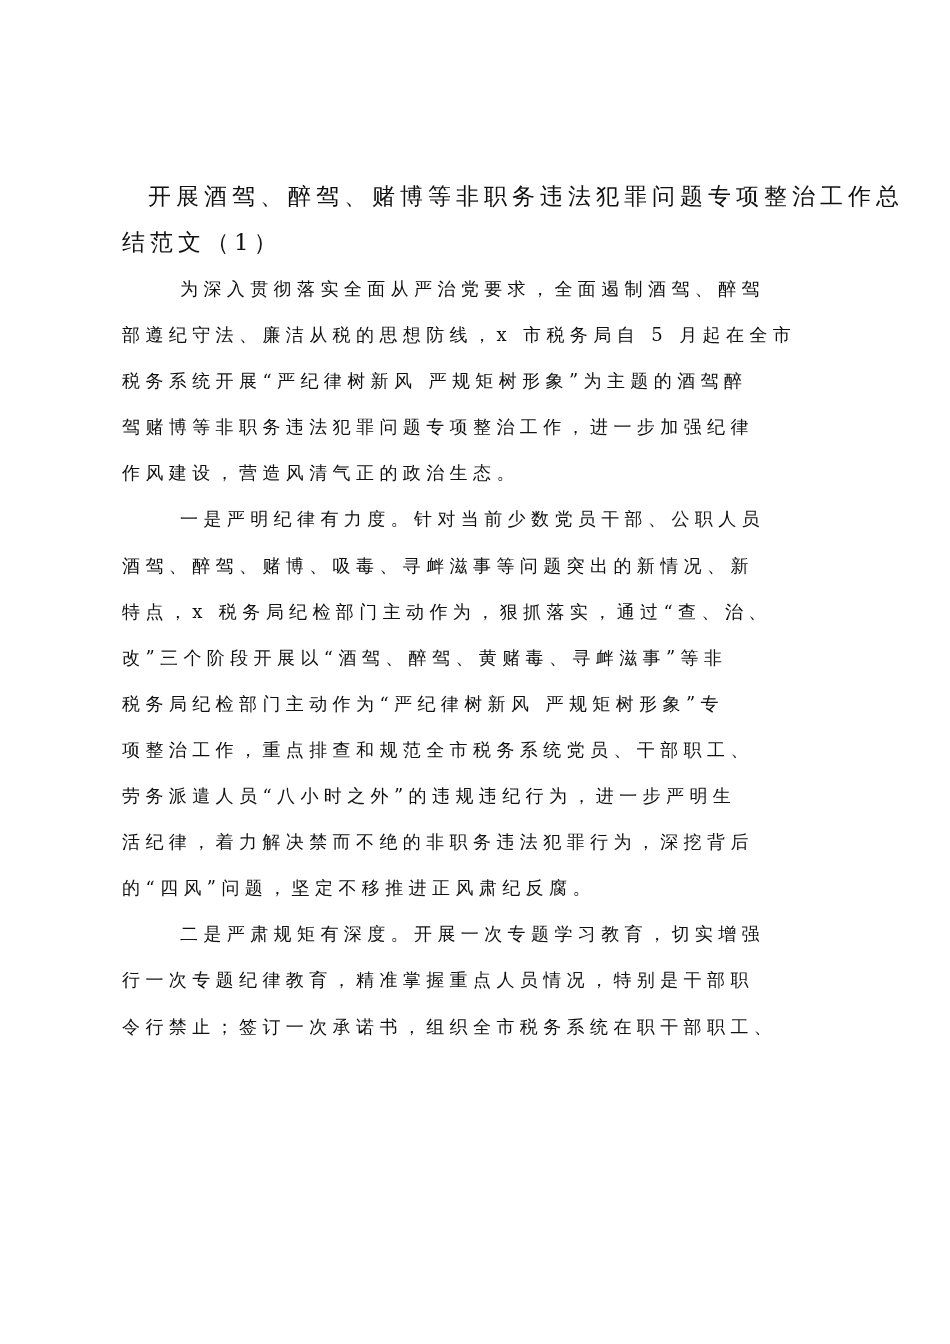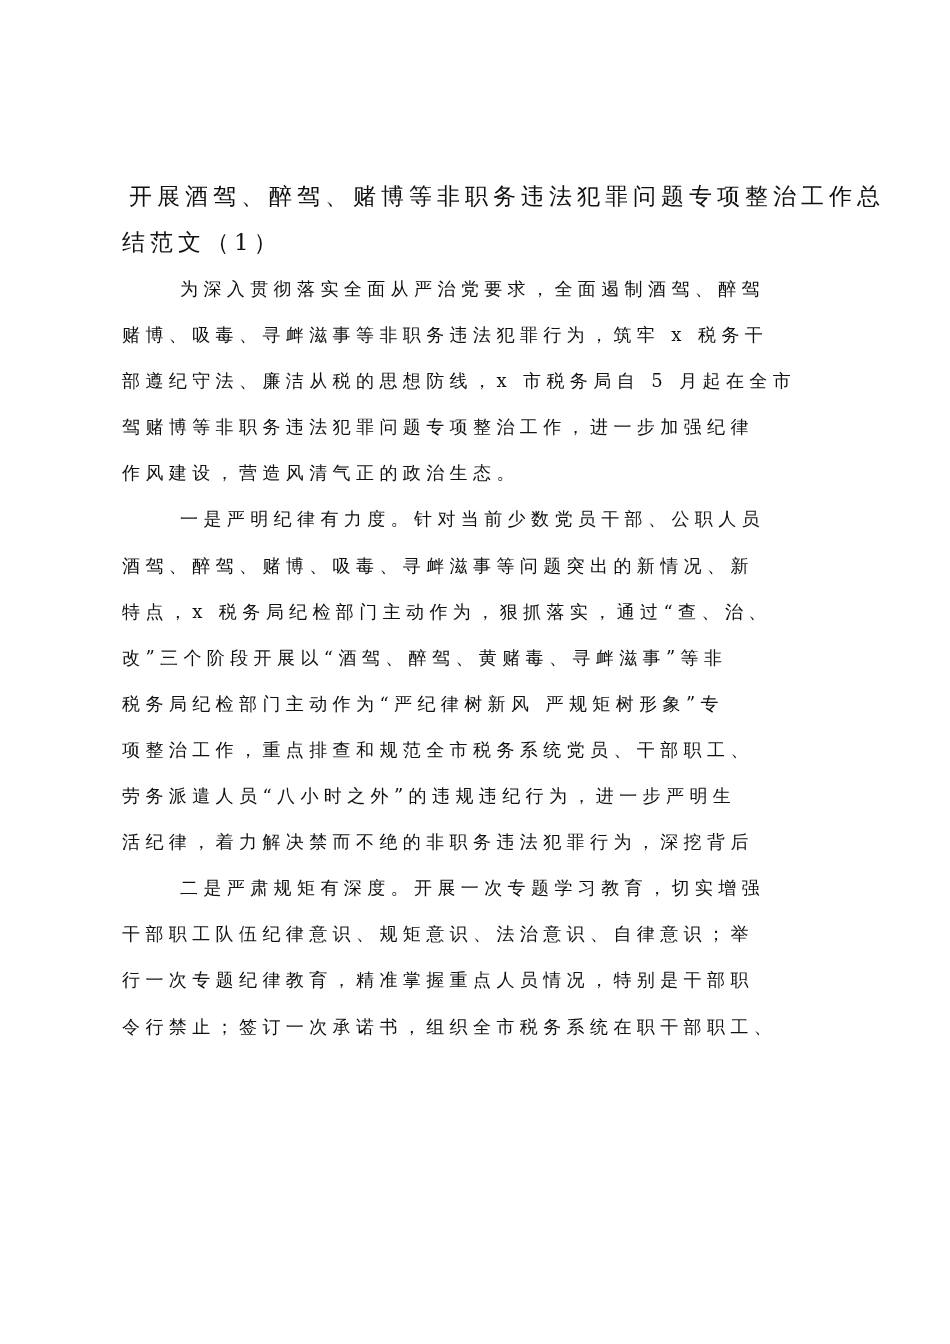--- a/index.html
+++ b/index.html
@@ -7,59 +7,59 @@
     .page {
       position: absolute; left: 0; top: 0; width: 950px; height: 1344px;
       background: #ffffff; color: #111111;
       font-family: "DejaVu Serif", "Liberation Serif", serif;
     }
     .title {
       position: absolute; left: 122px; width: 706px; 
       font-size: 23px; letter-spacing: 5px; line-height: 46px; margin: 0;
       font-weight: normal;
     }
-    .title-1 { top: 173px; left: 129px; text-align: left; white-space: nowrap; }
+    .title-1 { top: 173px; left: 148px; text-align: left; white-space: nowrap; }
     .title-2 { top: 219px; }
     .body-block {
       position: absolute; left: 122px; top: 266px; width: 712px;
       font-size: 18px; line-height: 46.1px; letter-spacing: 5.4px;
     }
     .line { display: block; white-space: nowrap; }
     .line.indent { padding-left: 58px; }
   </style>
 </head>
 <body>
 
 <div class="page">
 
   <h1 class="title title-1">开展酒驾、醉驾、赌博等非职务违法犯罪问题专项整治工作总</h1>
   <h1 class="title title-2">结范文（1）</h1>
 
   <div class="body-block">
 
     <div class="para-wrap">
       <span class="line indent">为深入贯彻落实全面从严治党要求，全面遏制酒驾、醉驾</span>
-      <span class="line">赌博、吸毒、寻衅滋事等非职务违法犯罪行为，筑牢 x 税务干</span>
       <span class="line">部遵纪守法、廉洁从税的思想防线，x 市税务局自 5 月起在全市</span>
+      <span class="line">税务系统开展“严纪律树新风 严规矩树形象”为主题的酒驾醉</span>
       <span class="line">驾赌博等非职务违法犯罪问题专项整治工作，进一步加强纪律</span>
       <span class="line">作风建设，营造风清气正的政治生态。</span>
     </div>
 
     <div class="para-wrap">
       <span class="line indent">一是严明纪律有力度。针对当前少数党员干部、公职人员</span>
       <span class="line">酒驾、醉驾、赌博、吸毒、寻衅滋事等问题突出的新情况、新</span>
       <span class="line">特点，x 税务局纪检部门主动作为，狠抓落实，通过“查、治、</span>
       <span class="line">改”三个阶段开展以“酒驾、醉驾、黄赌毒、寻衅滋事”等非</span>
       <span class="line">税务局纪检部门主动作为“严纪律树新风 严规矩树形象”专</span>
       <span class="line">项整治工作，重点排查和规范全市税务系统党员、干部职工、</span>
       <span class="line">劳务派遣人员“八小时之外”的违规违纪行为，进一步严明生</span>
       <span class="line">活纪律，着力解决禁而不绝的非职务违法犯罪行为，深挖背后</span>
+      <span class="line">的“四风”问题，坚定不移推进正风肃纪反腐。</span>
     </div>
 
     <div class="para-wrap">
       <span class="line indent">二是严肃规矩有深度。开展一次专题学习教育，切实增强</span>
-      <span class="line">干部职工队伍纪律意识、规矩意识、法治意识、自律意识；举</span>
       <span class="line">行一次专题纪律教育，精准掌握重点人员情况，特别是干部职</span>
       <span class="line">令行禁止；签订一次承诺书，组织全市税务系统在职干部职工、</span>
     </div>
 
   </div>
 </div>
 
 </body></html>

